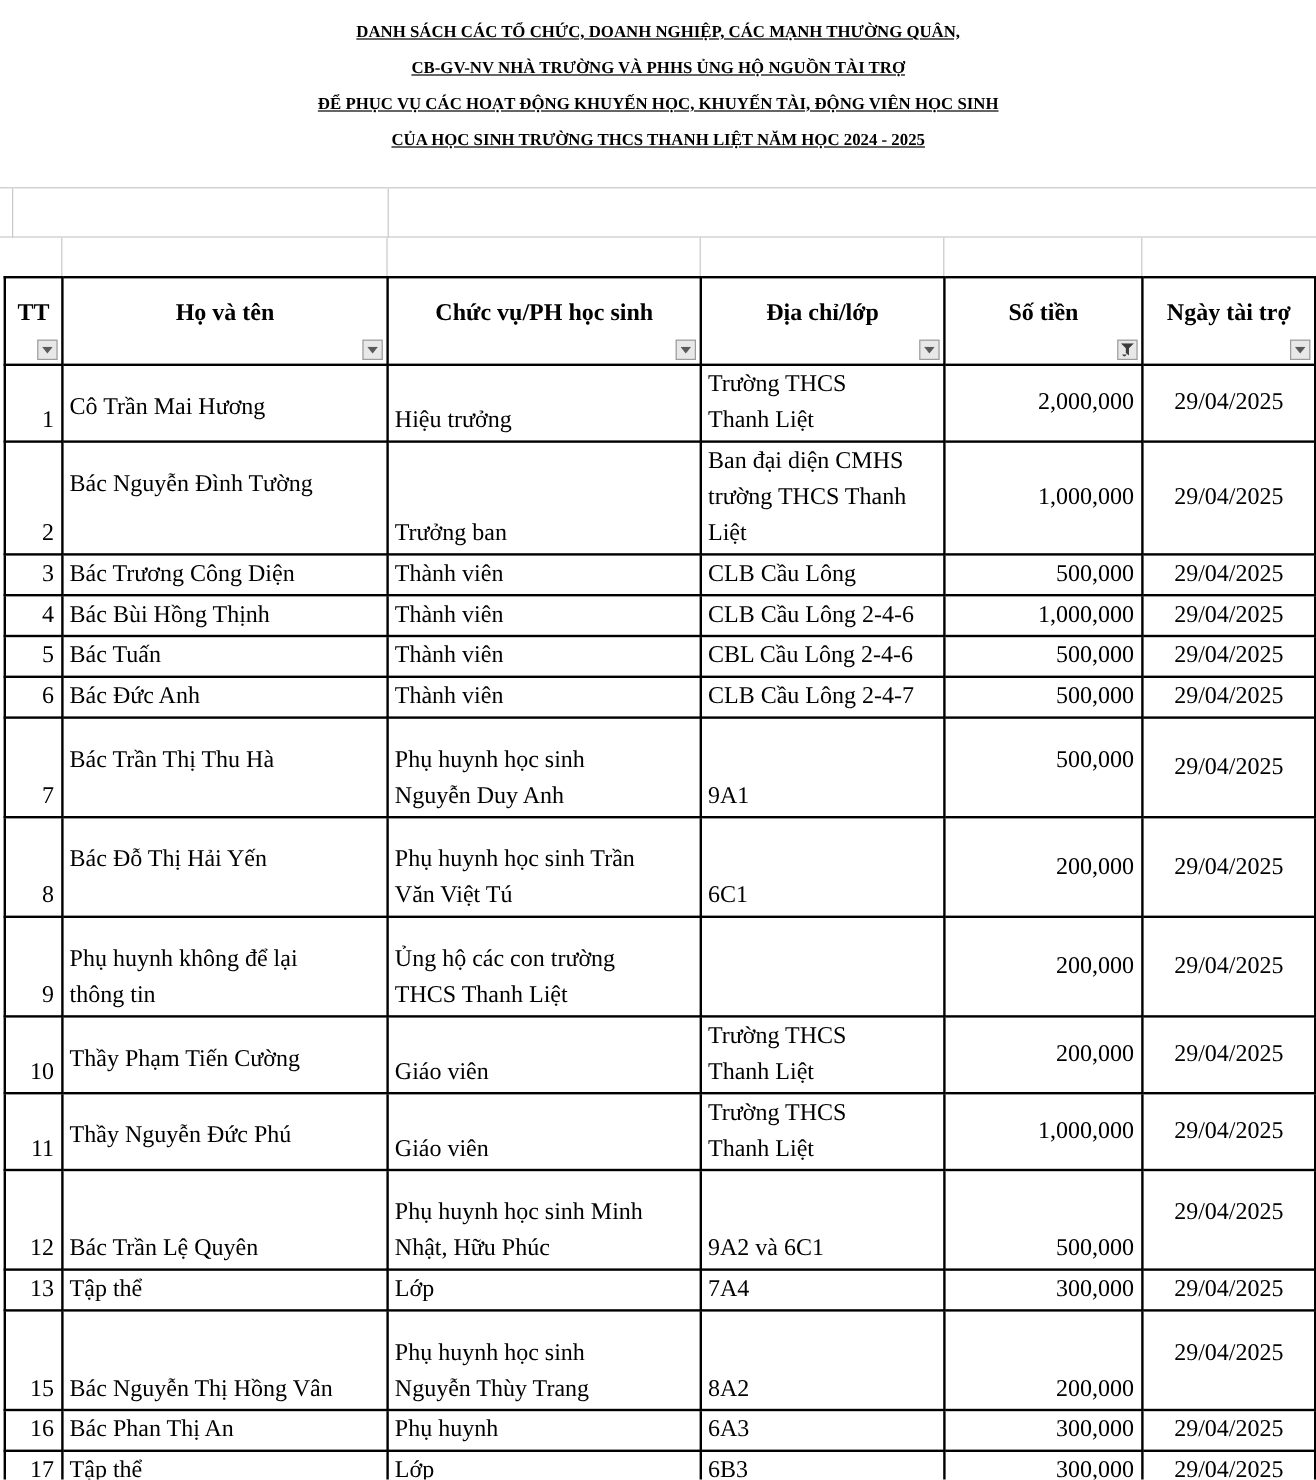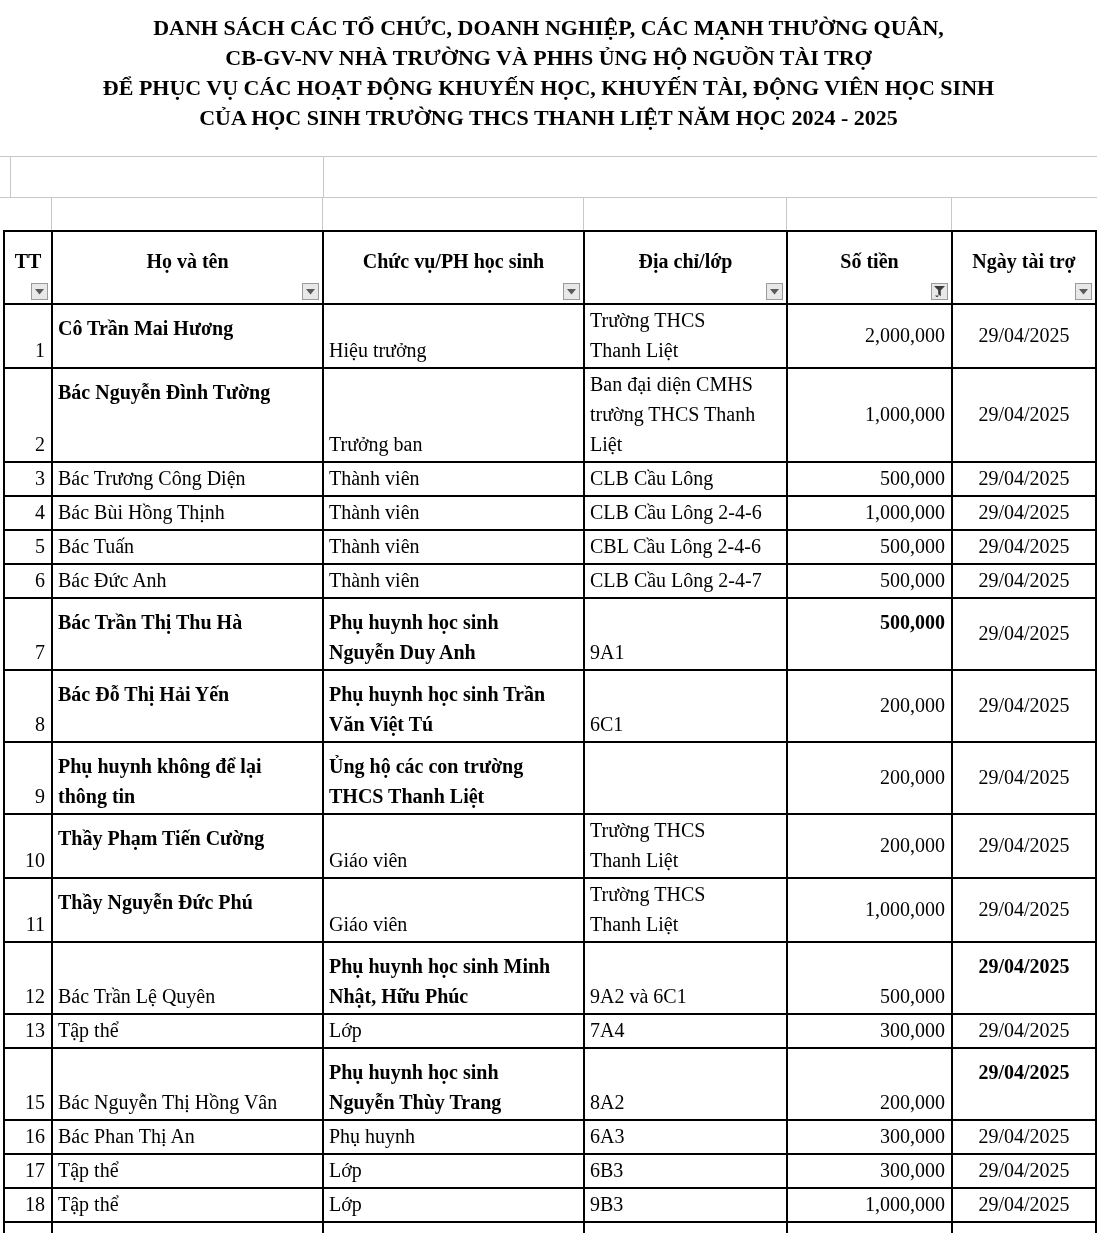--- a/index.html
+++ b/index.html
@@ -11,22 +11,23 @@
     font-family:"Liberation Serif", serif;
     color:#000;
   }
   
   .title-block{
     position:absolute;top:0;left:0;width:1097px;
     padding-top:13px;
     text-align:center;
   }
   .title-line{
-    font-size:22px;font-weight:bold;line-height:30px;
+    font-size:14px;font-weight:bold;line-height:30px;
     white-space:nowrap;
+    text-decoration:underline;
   }
   
   .gstrip{position:absolute;left:0;width:1097px;border-top:1px solid #c8c8c8;}
   .gstrip i{position:absolute;top:0;bottom:0;width:1px;background:#c8c8c8;}
   
   .table-wrap{position:absolute;top:230px;left:3px;}
   table{
     border-collapse:collapse;table-layout:fixed;
     width:1092px;font-size:20px;
   }
@@ -57,21 +58,21 @@
   }
   td{
     vertical-align:bottom;
     line-height:30px;
     padding:0 4px 2px 5px;
     white-space:pre-line;
   }
   td.c-tt{text-align:right;padding-right:6px;}
   td.c-amount{text-align:right;padding-right:6px;}
   td.c-date{text-align:center;padding-left:2px;padding-right:2px;}
-  td.va-top{vertical-align:top;padding-top:8px;font-weight:bold;}
+  td.va-top{vertical-align:top;padding-top:19px;}
   td.va-middle{vertical-align:middle;}
 </style>
 </head>
 <body>
 
 <div class="title-block">
   <div class="title-line">DANH SÁCH CÁC TỔ CHỨC, DOANH NGHIỆP, CÁC MẠNH THƯỜNG QUÂN,</div>
   <div class="title-line">CB-GV-NV NHÀ TRƯỜNG VÀ PHHS ỦNG HỘ NGUỒN TÀI TRỢ</div>
   <div class="title-line">ĐỂ PHỤC VỤ CÁC HOẠT ĐỘNG KHUYẾN HỌC, KHUYẾN TÀI, ĐỘNG VIÊN HỌC SINH</div>
   <div class="title-line">CỦA HỌC SINH TRƯỜNG THCS THANH LIỆT NĂM HỌC 2024 - 2025</div>

